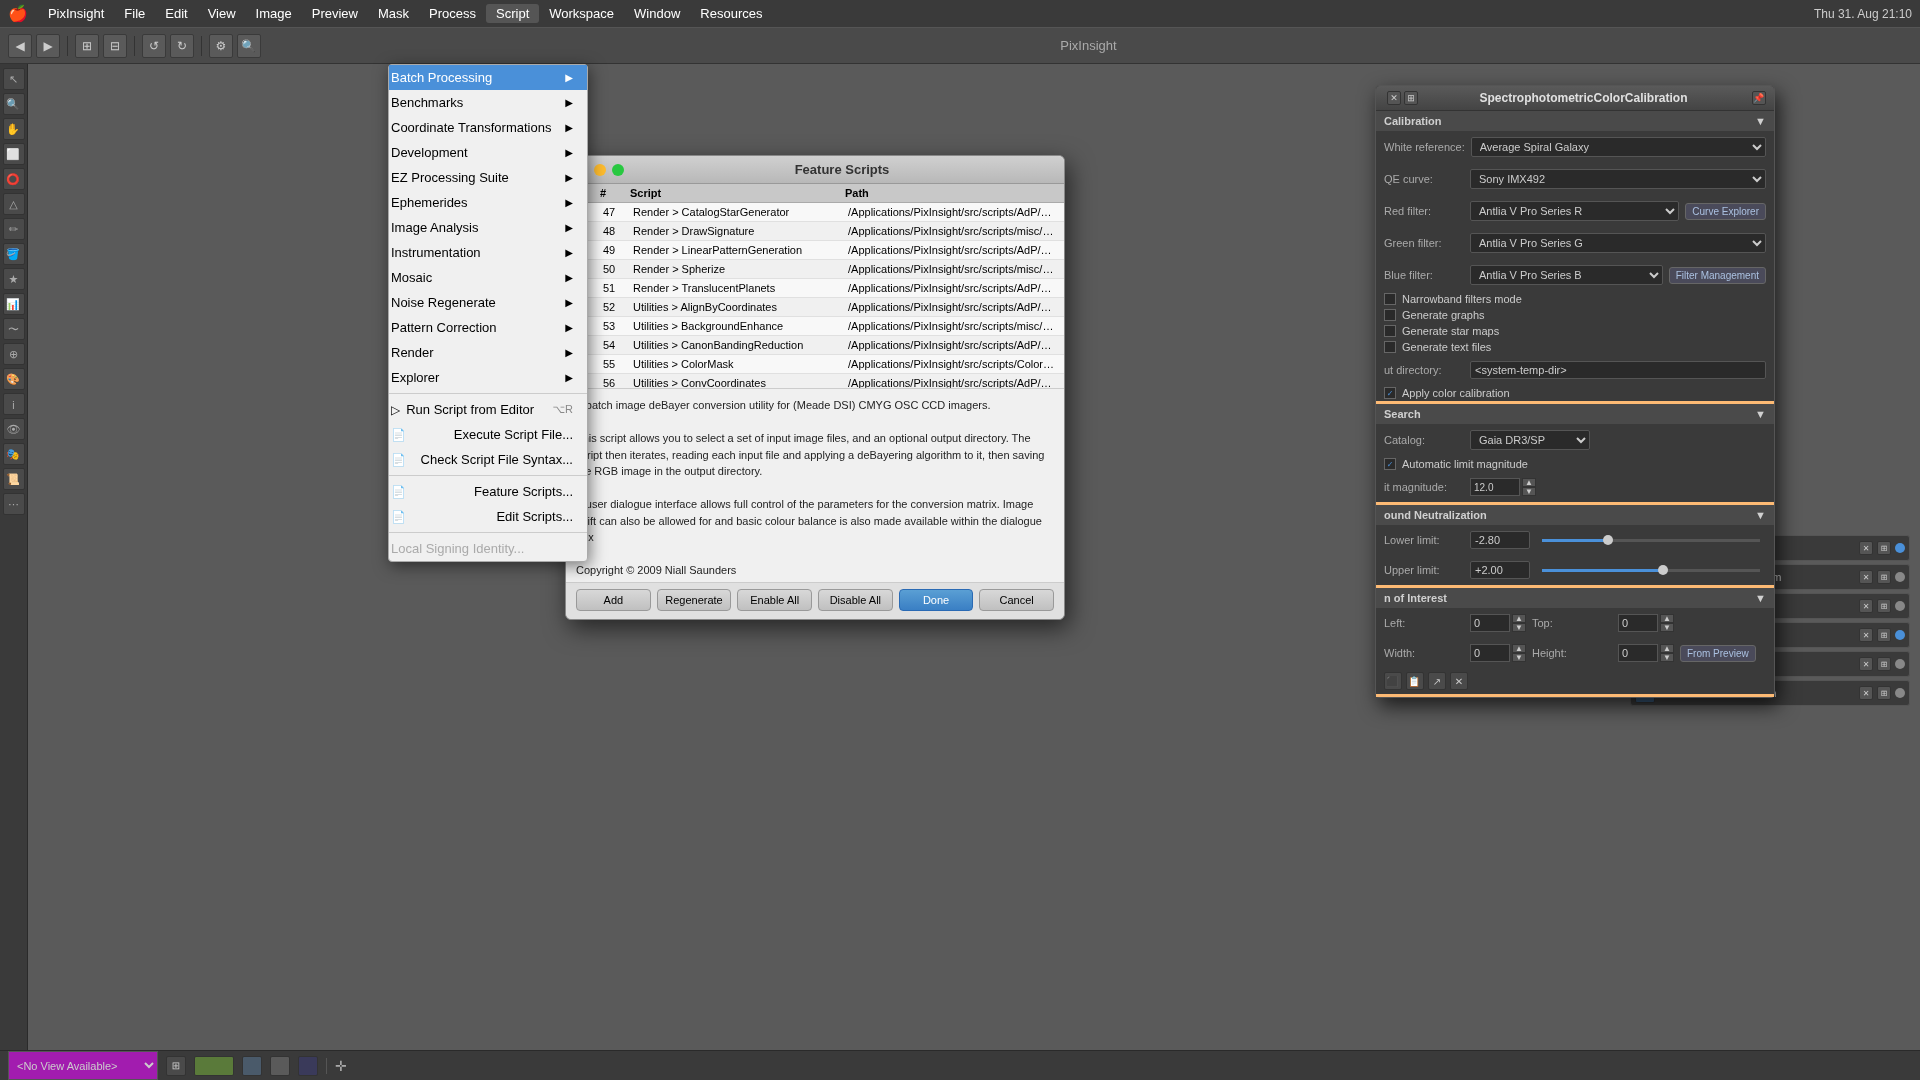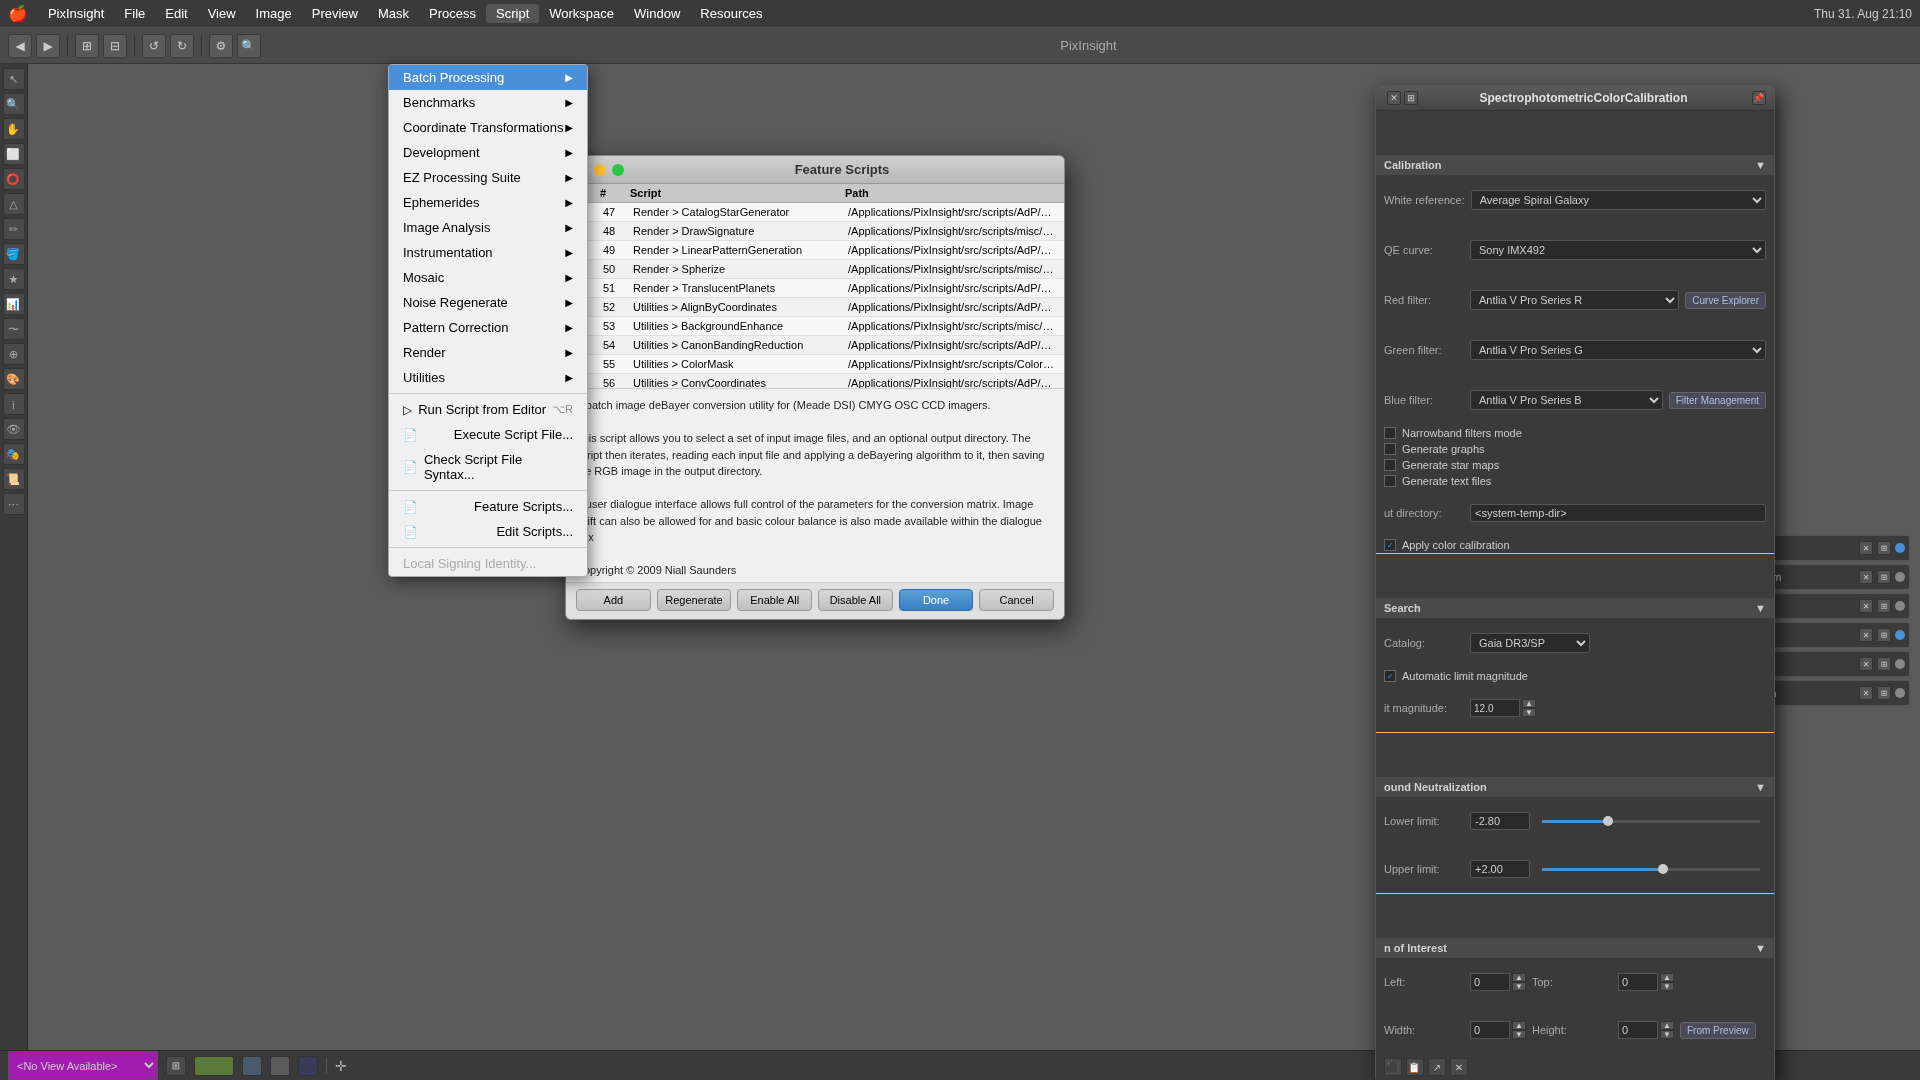--- a/index.html
+++ b/index.html
@@ -59,21 +59,21 @@
       width: 200px;
       background: #f0f0f0;
       border: 1px solid #aaa;
       border-radius: 4px;
       box-shadow: 2px 4px 16px rgba(0,0,0,0.5);
       z-index: 500;
       color: #000;
       font-size: 13px;
     }
     .menu-item {
-      padding: 5px 14px 5px 14px;
+      padding: 5px 14px 5px 2px;
       display: flex;
       align-items: center;
       justify-content: space-between;
       cursor: pointer;
       position: relative;
     }
     .menu-item.active {
       background: #4a90d9;
       color: #fff;
     }
@@ -244,38 +244,37 @@
       cursor: pointer;
       display: inline-flex;
       align-items: center;
       justify-content: center;
       font-size: 9px;
       color: #ccc;
       margin-left: 3px;
     }
     .spc-section {
       background: #3a3a3a;
-      border-bottom: 1px solid #fdba74;
-      margin-top: 44px;
+      border-bottom: 3px solid #fdba74;
     }
     .spc-section-header {
       background: #4a4a4a;
       padding: 4px 8px;
       font-size: 11px;
       font-weight: 600;
       color: #d0d0d0;
       cursor: pointer;
       display: flex;
       align-items: center;
       justify-content: space-between;
     }
     .spc-row {
       display: flex;
       align-items: center;
-      padding: 15px 8px;
+      padding: 6px 8px;
       gap: 6px;
     }
     .spc-label { min-width: 80px; font-size: 11px; color: #aaa; }
     .spc-select {
       flex: 1;
       background: #2a2a2a;
       border: 1px solid #555;
       border-radius: 2px;
       color: #ccc;
       padding: 2px 4px;
@@ -617,21 +616,21 @@
   </div>
   <div class="menu-item">
     <span>Pattern Correction</span>
     <span class="menu-arrow">▶</span>
   </div>
   <div class="menu-item">
     <span>Render</span>
     <span class="menu-arrow">▶</span>
   </div>
   <div class="menu-item">
-    <span>Utilities</span>
+    <span>Explorer</span>
     <span class="menu-arrow">▶</span>
   </div>
   <div class="menu-separator"></div>
   <div class="menu-item">
     <span class="menu-item-icon">▷</span>
     <span>Run Script from Editor</span>
     <span class="menu-shortcut">⌥R</span>
   </div>
   <div class="menu-item">
     <span class="menu-item-icon">📄</span>

